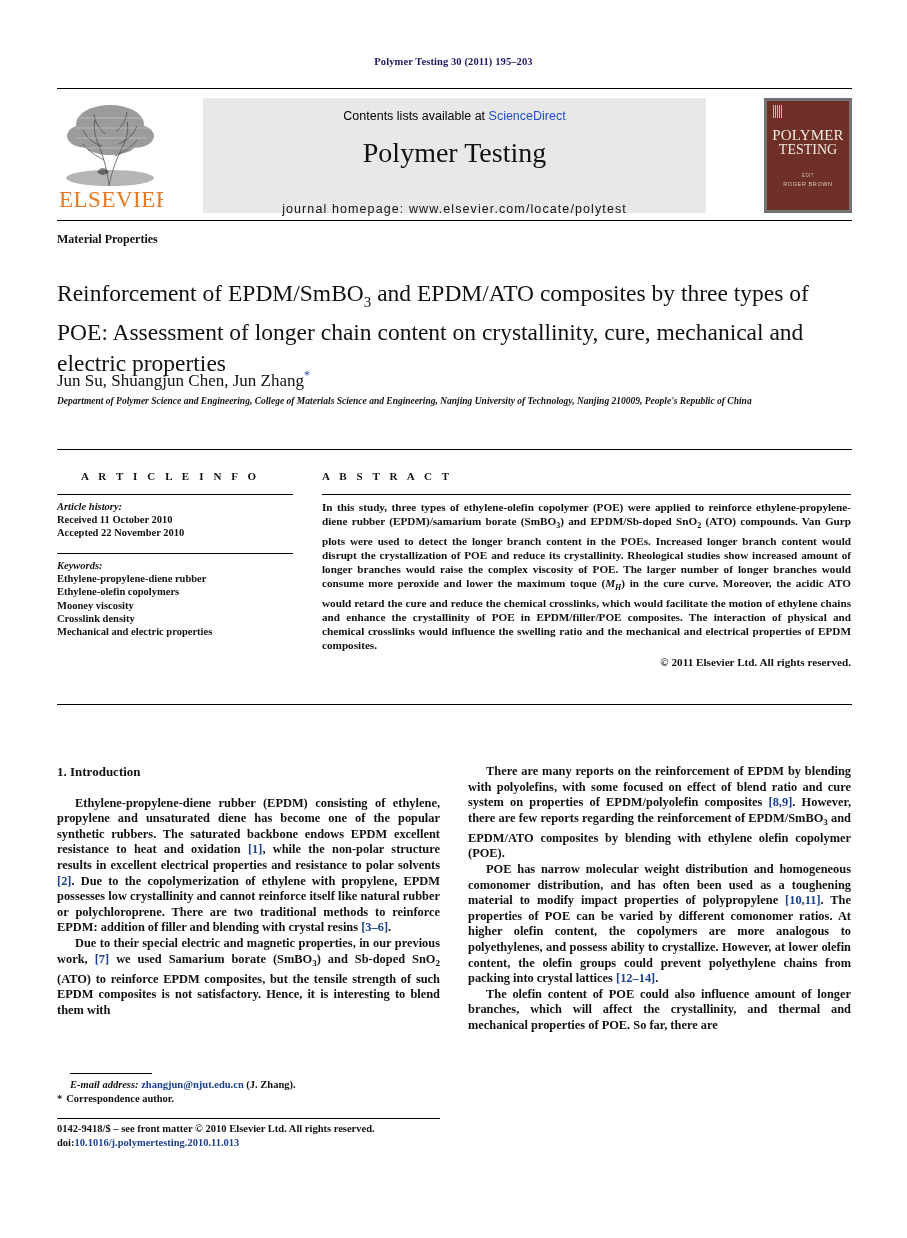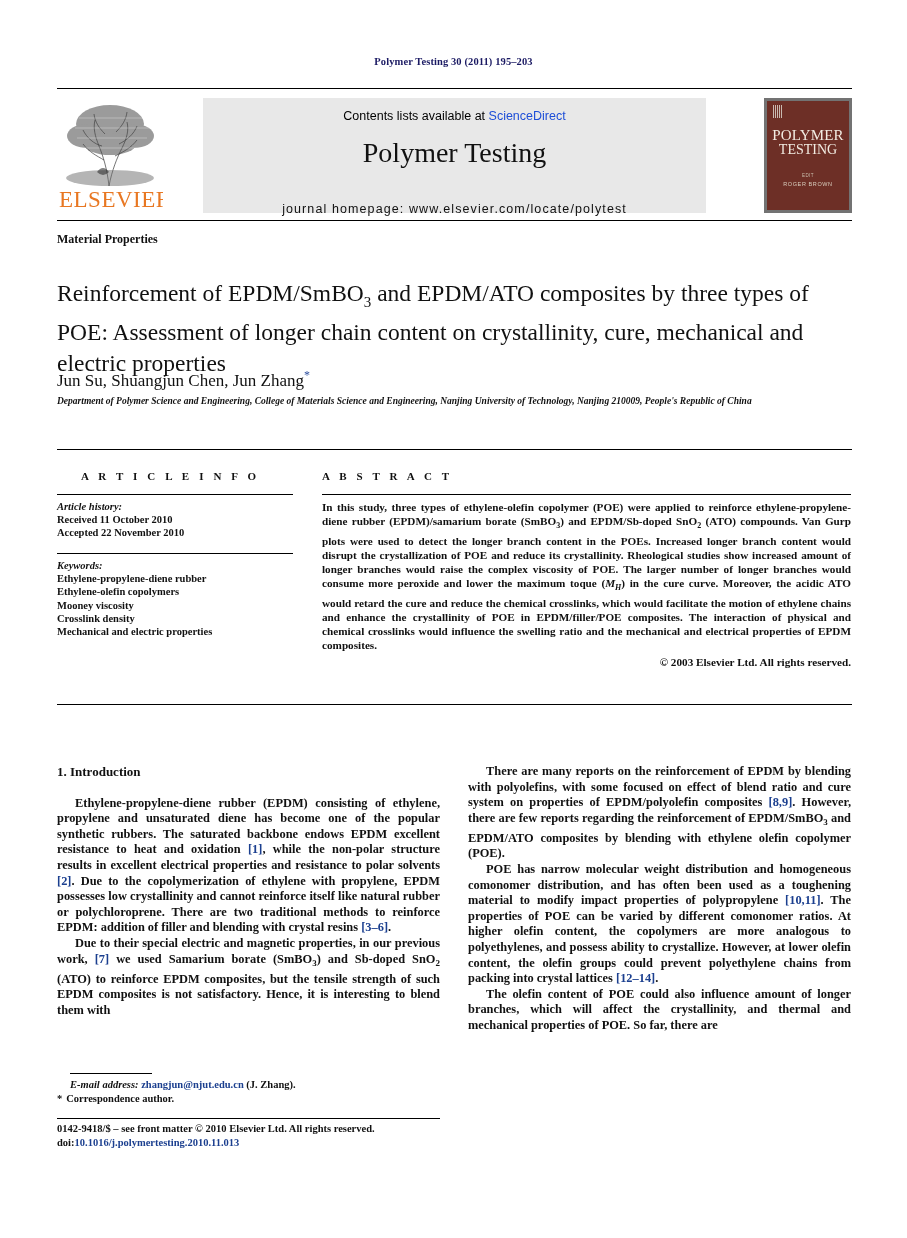--- a/index.html
+++ b/index.html
@@ -482,21 +482,21 @@
     <div class="lbl">Keywords:</div>
     <div>Ethylene-propylene-diene rubber</div>
     <div>Ethylene-olefin copolymers</div>
     <div>Mooney viscosity</div>
     <div>Crosslink density</div>
     <div>Mechanical and electric properties</div>
   </div>
 
   <div class="abstract">
     <div>In this study, three types of ethylene-olefin copolymer (POE) were applied to reinforce ethylene-propylene-diene rubber (EPDM)/samarium borate (SmBO<sub>3</sub>) and EPDM/Sb-doped SnO<sub>2</sub> (ATO) compounds. Van Gurp plots were used to detect the longer branch content in the POEs. Increased longer branch content would disrupt the crystallization of POE and reduce its crystallinity. Rheological studies show increased amount of longer branches would raise the complex viscosity of POE. The larger number of longer branches would consume more peroxide and lower the maximum toque (<i>M<sub>H</sub></i>) in the cure curve. Moreover, the acidic ATO would retard the cure and reduce the chemical crosslinks, which would facilitate the motion of ethylene chains and enhance the crystallinity of POE in EPDM/filler/POE composites. The interaction of physical and chemical crosslinks would influence the swelling ratio and the mechanical and electrical properties of EPDM composites.</div>
-    <div class="copyright">© 2003 Elsevier Ltd. All rights reserved.</div>
+    <div class="copyright">© 2011 Elsevier Ltd. All rights reserved.</div>
   </div>
 
   <div class="rule-below-abs"></div>
 
   <div class="col left">
     <h2>1. Introduction</h2>
     <p>Ethylene-propylene-diene rubber (EPDM) consisting of ethylene, propylene and unsaturated diene has become one of the popular synthetic rubbers. The saturated backbone endows EPDM excellent resistance to heat and oxidation <span class="ref">[1]</span>, while the non-polar structure results in excellent electrical properties and resistance to polar solvents <span class="ref">[2]</span>. Due to the copolymerization of ethylene with propylene, EPDM possesses low crystallinity and cannot reinforce itself like natural rubber or polychloroprene. There are two traditional methods to reinforce EPDM: addition of filler and blending with crystal resins <span class="ref">[3–6]</span>.</p>
     <p>Due to their special electric and magnetic properties, in our previous work, <span class="ref">[7]</span> we used Samarium borate (SmBO<sub>3</sub>) and Sb-doped SnO<sub>2</sub> (ATO) to reinforce EPDM composites, but the tensile strength of such EPDM composites is not satisfactory. Hence, it is interesting to blend them with</p>
   </div>
 

